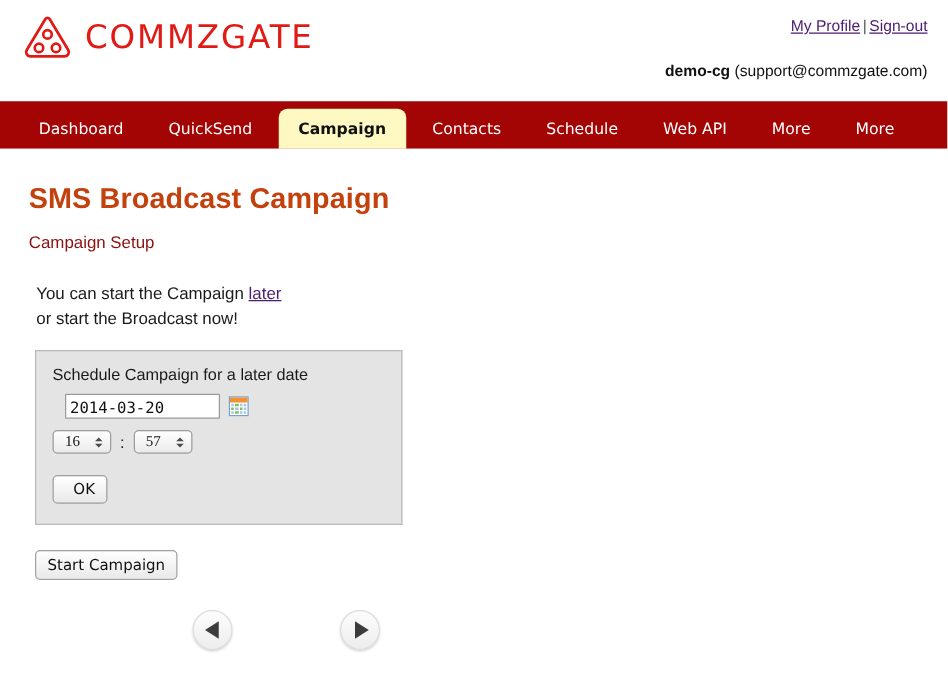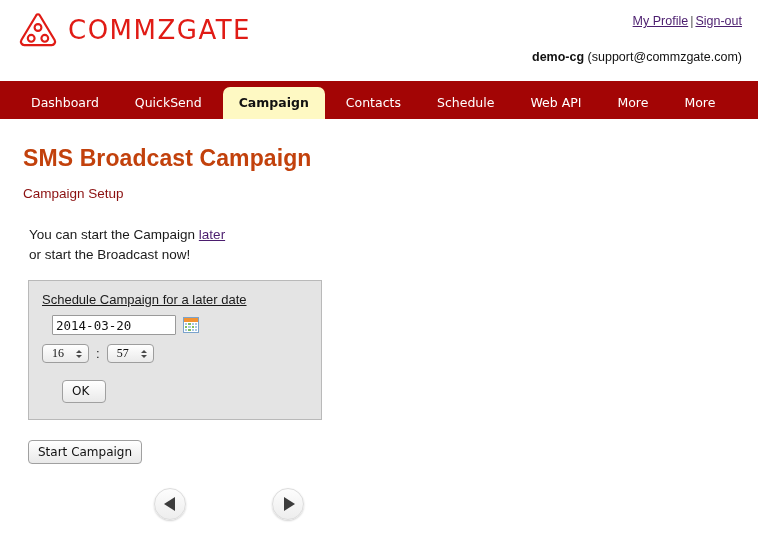--- a/index.html
+++ b/index.html
@@ -135,21 +135,20 @@
     width: 294px;
     background: #e4e4e4;
     border: 1px solid #b9b9b9;
     padding: 11px 0 16px 13px;
     box-sizing: border-box;
   }
   .schedule-title {
     font-size: 13px;
     color: #1a1a1a;
     margin-bottom: 8px;
-    text-decoration: underline;
   }
   .date-row {
     display: flex;
     align-items: center;
     gap: 7px;
   }
   .date-input {
     width: 124px;
     height: 20px;
     box-sizing: border-box;
@@ -240,21 +239,21 @@
     border: 1px solid #a0a0a0;
     border-radius: 4px;
     background: linear-gradient(#ffffff, #e9e9e9);
     font-size: 12px;
     color: #111111;
     padding: 3px 9px;
     cursor: pointer;
     font-family: "DejaVu Sans", sans-serif;
     line-height: 1.2;
   }
-  .ok-btn { margin-top: 17px; min-width: 24px; text-align: left; margin-left: 20px; }
+  .ok-btn { margin-top: 17px; min-width: 24px; text-align: right; }
   .start-btn { margin: 20px 0 0 28px; padding: 4px 9px; }
 
   
   .pager {
     margin: 24px 0 0 0;
     padding-left: 154px;
     display: flex;
     align-items: center;
     gap: 86px;
   }

